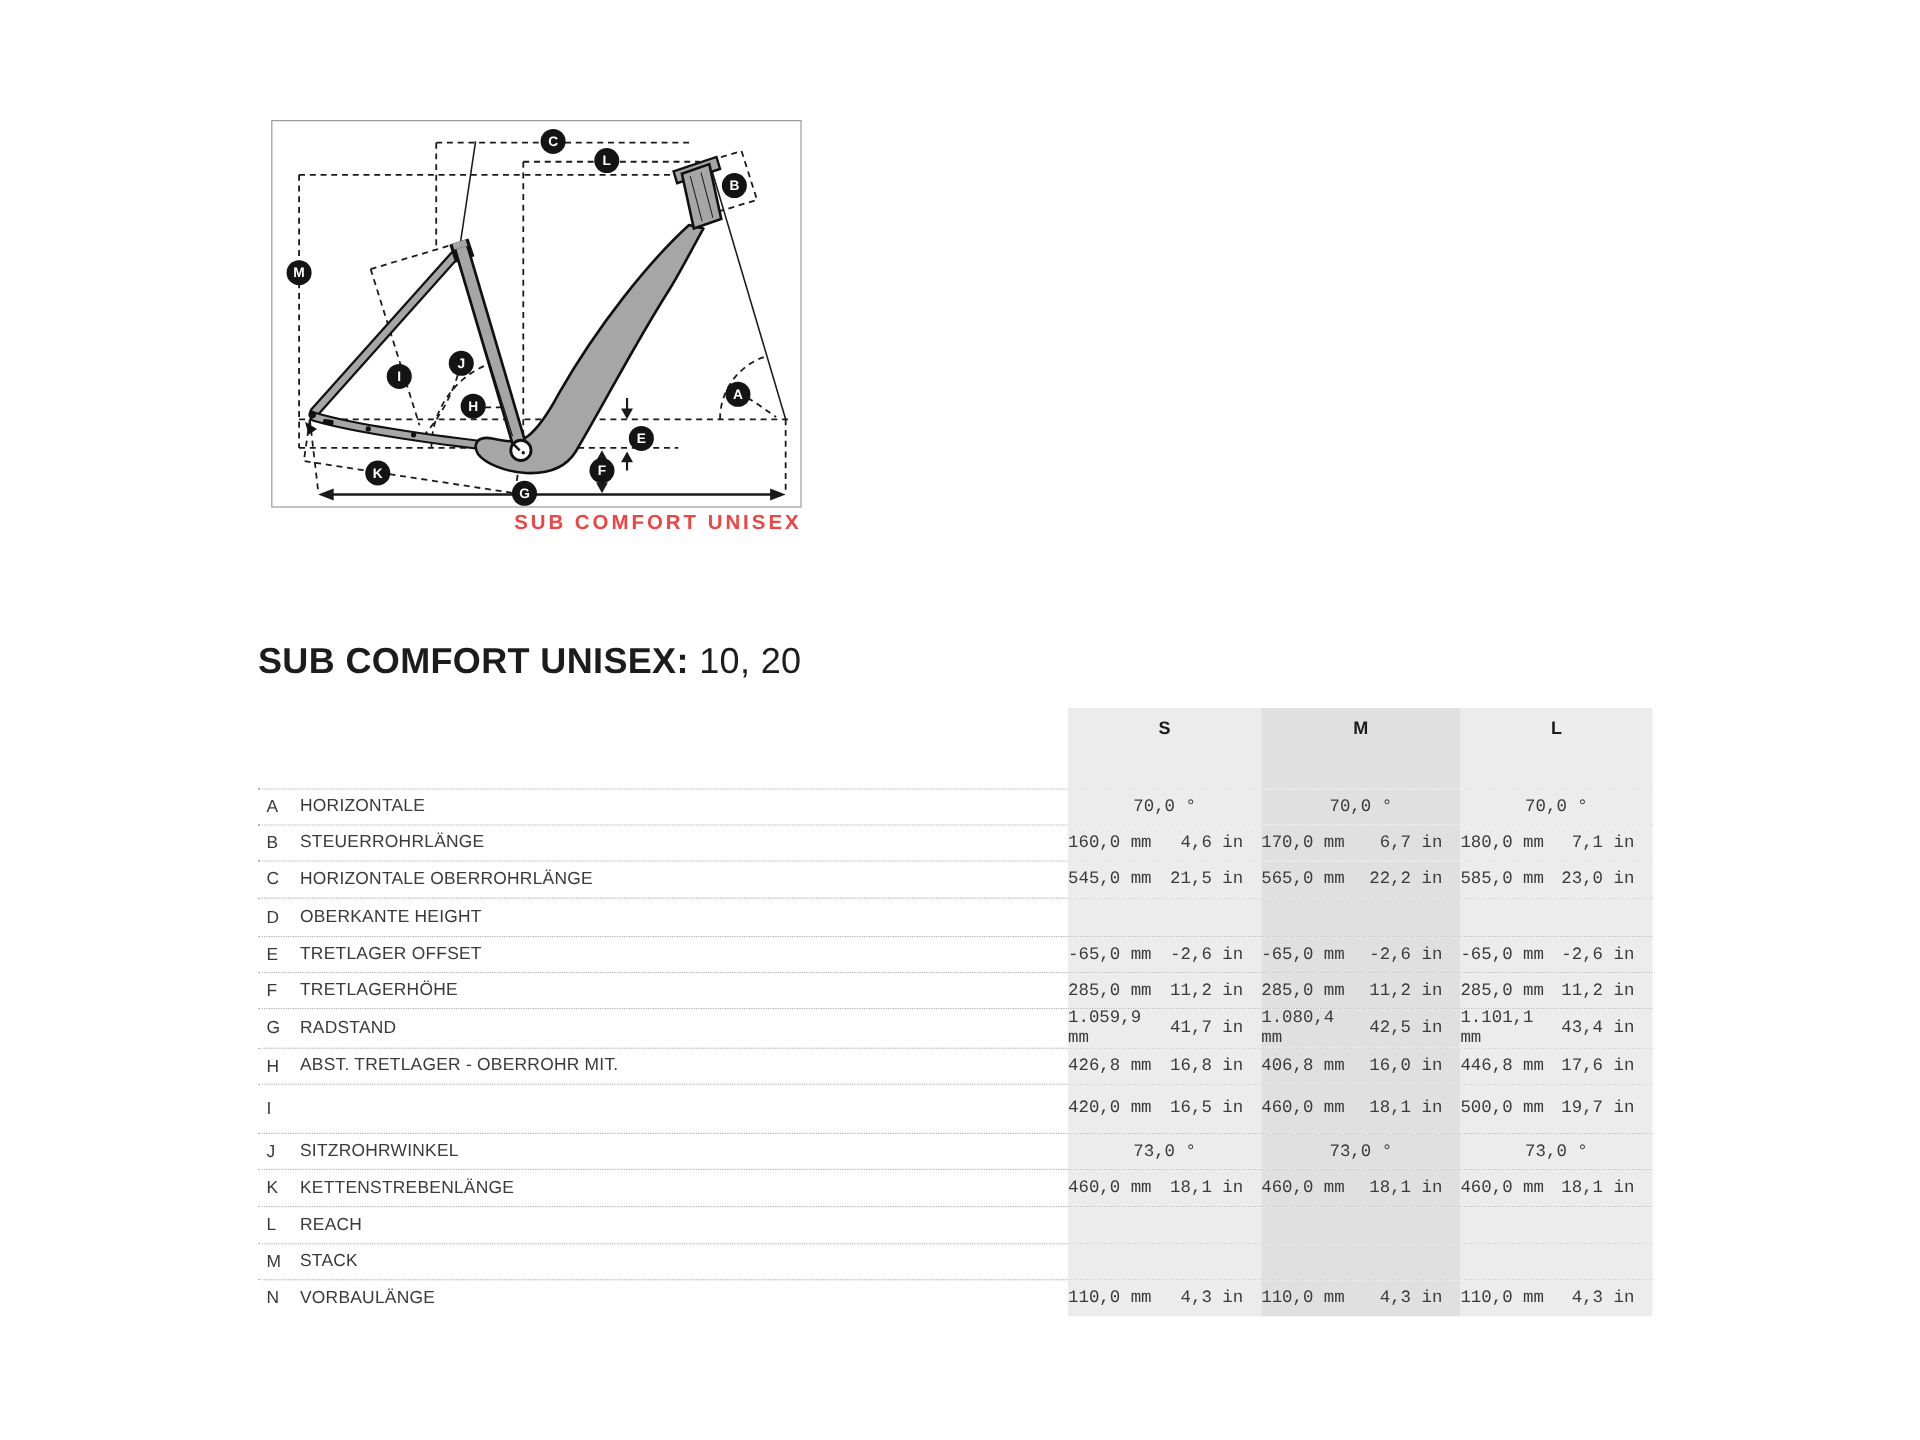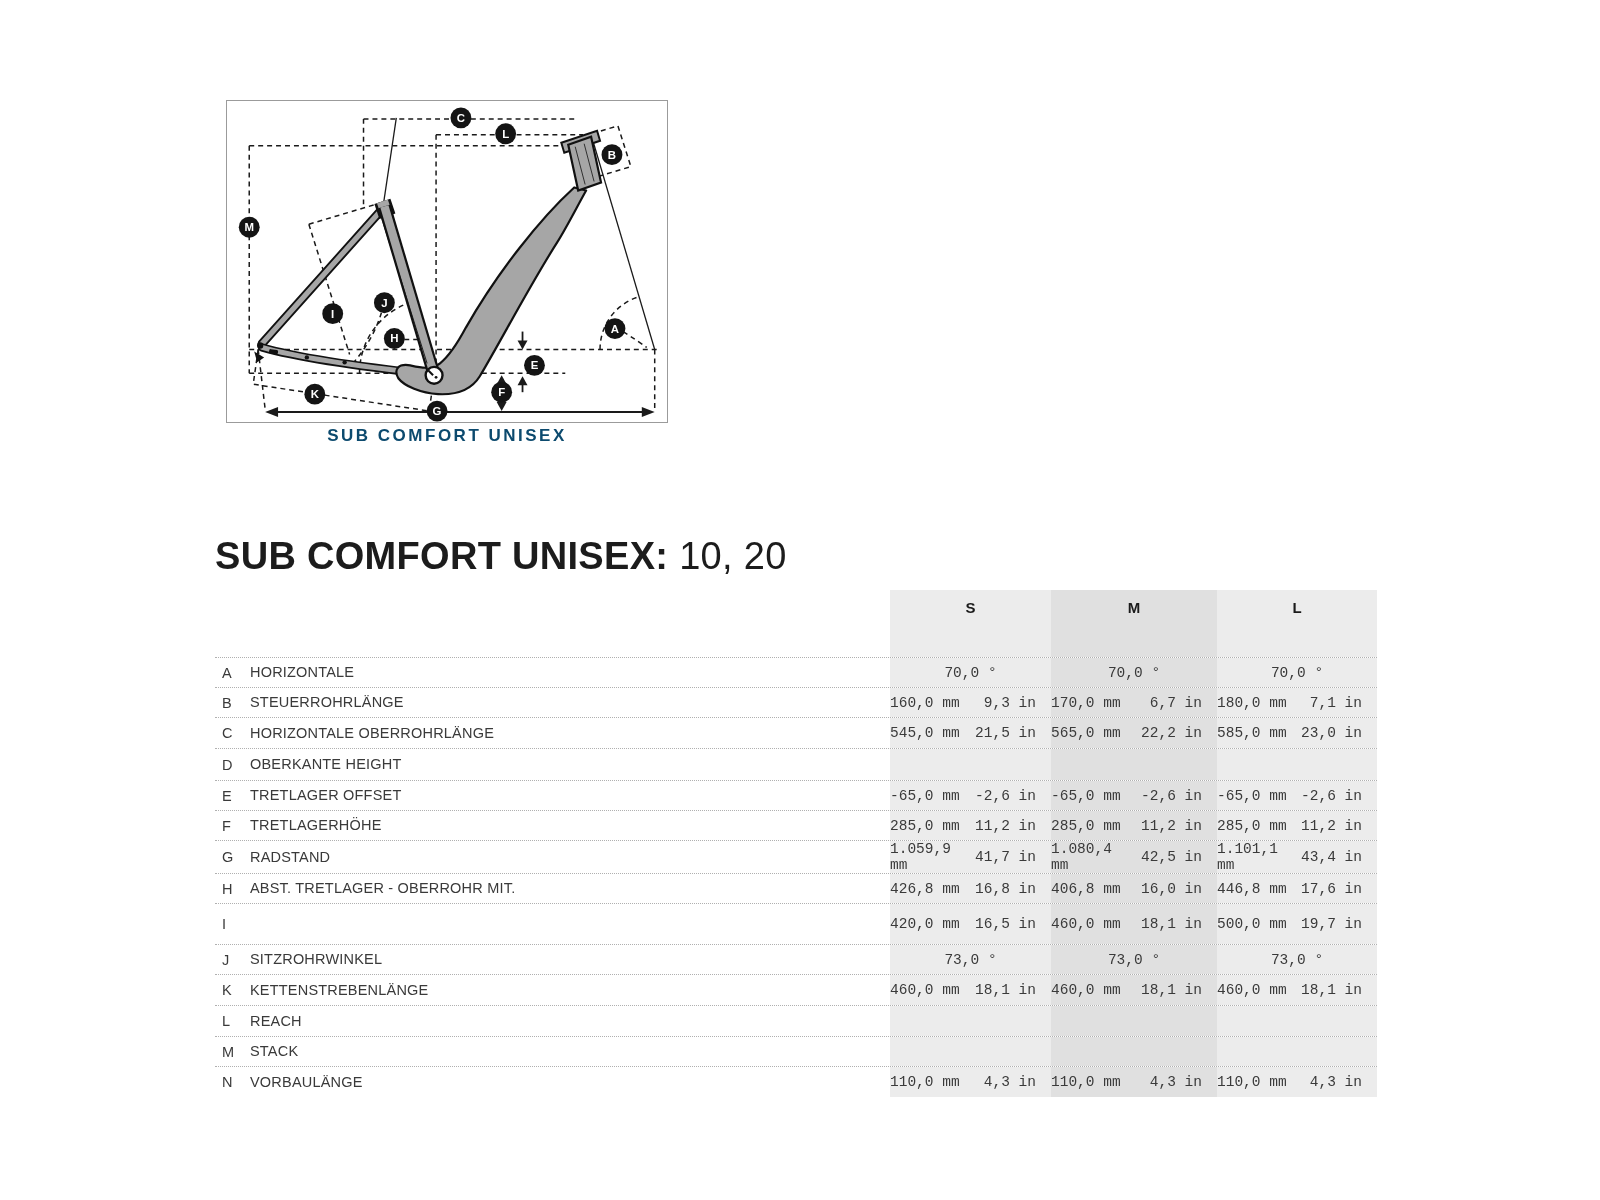--- a/index.html
+++ b/index.html
@@ -5,24 +5,24 @@
   * { margin:0; padding:0; box-sizing:border-box; }
   html,body { width:1600px; height:1200px; background:#ffffff;
     font-family:"Liberation Sans", sans-serif; color:#3a3a3a; }
   #stage { position:relative; width:1600px; height:1200px; overflow:hidden; background:#fff; }
 
   
   #diagram-box { position:absolute; left:226px; top:100px; width:442px; height:323px;
     border:1.5px solid #9b9b9b; background:#fff; }
   #diagram-box svg { width:100%; height:100%; display:block; }
   #diagram-caption { position:absolute; left:226px; top:426px; width:442px;
-    text-align:center; font-size:17px; font-weight:700; letter-spacing:2.5px; color:#0c4a6e; }
+    text-align:right; font-size:17px; font-weight:700; letter-spacing:2.5px; color:#ef4444; }
 
   
-  #page-title { position:absolute; left:215px; top:535px; font-size:38px; color:#1c1c1c;
+  #page-title { position:absolute; left:215px; top:535px; font-size:30px; color:#1c1c1c;
     letter-spacing:0.3px; }
   #page-title .t-bold { font-weight:700; }
   #page-title .t-reg  { font-weight:400; }
 
   
   #geo-table { position:absolute; left:215px; top:590px; width:1162px; font-size:14.5px; }
   .g-row { display:grid; grid-template-columns:675px 161px 166px 160px; align-items:stretch; }
   .g-row.body-row { border-top:1px dotted #b0b0b0; }
   .g-header { height:67px; }
   .col-s, .col-l { background:#ececec; }
@@ -205,21 +205,21 @@
           <span class="val-angle">70,0 °</span>
         </div>
       </div>
       <div class="g-row body-row" style="min-height: 30px;">
         <div class="label-cell">
           <span class="row-letter">B</span>
           <span class="row-label">STEUERROHRLÄNGE</span>
         </div>
         <div class="val-cell col-s">
           <span class="val-mm">160,0 mm</span>
-          <span class="val-in">9,3 in</span>
+          <span class="val-in">4,6 in</span>
         </div>
         <div class="val-cell col-m">
           <span class="val-mm">170,0 mm</span>
           <span class="val-in">6,7 in</span>
         </div>
         <div class="val-cell col-l">
           <span class="val-mm">180,0 mm</span>
           <span class="val-in">7,1 in</span>
         </div>
       </div>

